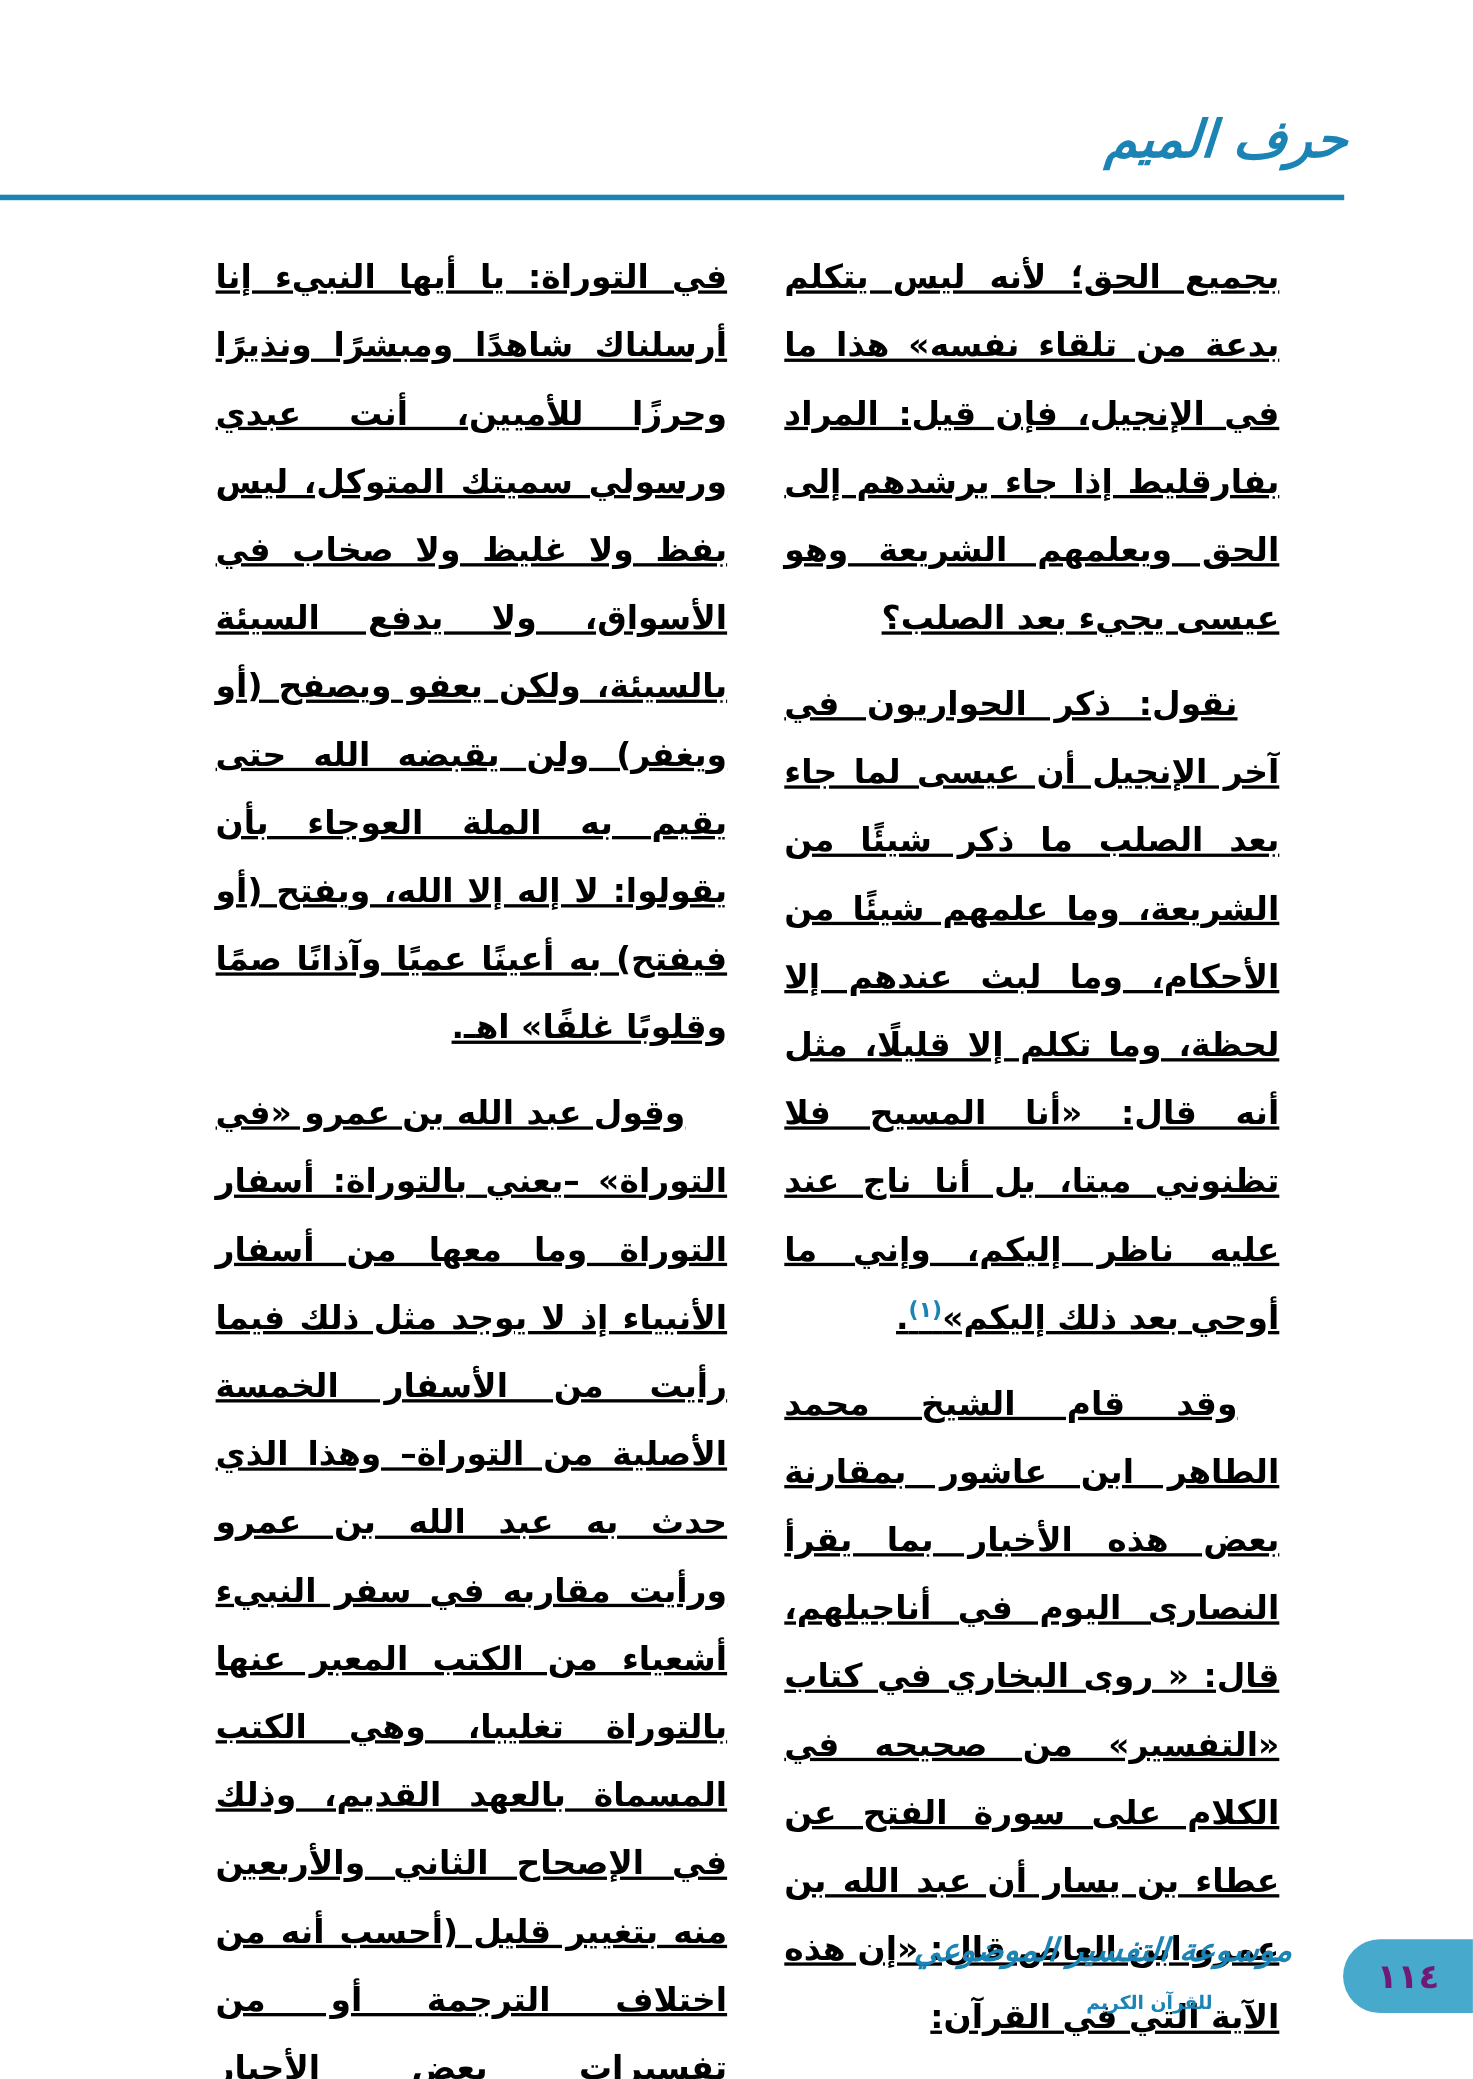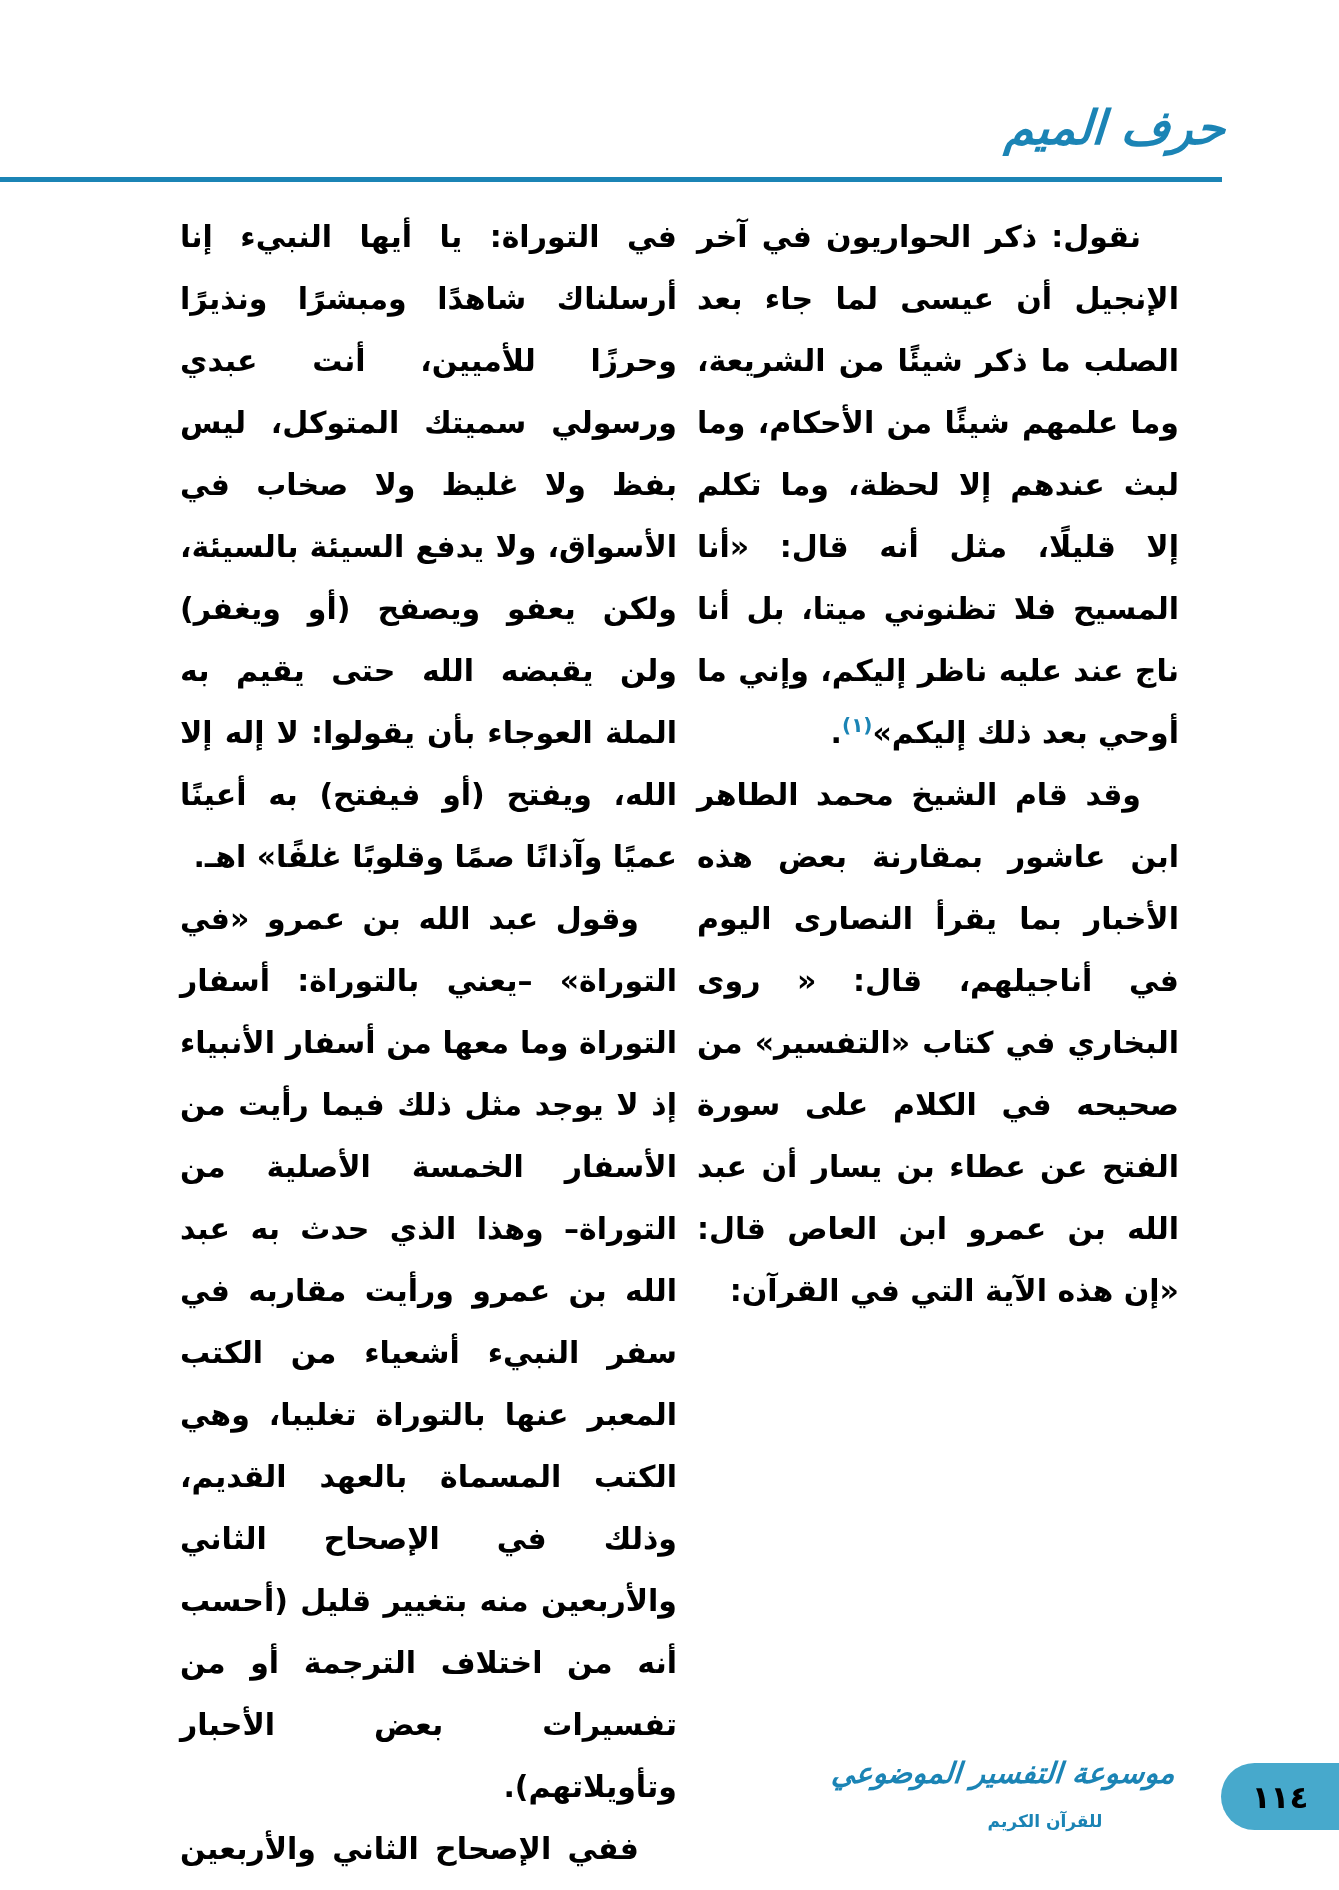--- a/index.html
+++ b/index.html
@@ -27,21 +27,21 @@
   .header-rule{
     position:absolute;top:177px;left:0;
     width:1222px;height:5px;
     background:var(--teal);
   }
   .col{
     position:absolute;top:206px;
     font-size:30px;line-height:62px;font-weight:bold;
     text-align:justify;
   }
-  .col p{margin:0;}
+  .col p{margin:16px;text-decoration:underline;}
   .col p.indent{text-indent:38px;}
   .col-right{right:160px;width:482px;}
   .col-left{left:180px;width:497px;}
   .note-ref{
     color:var(--teal);
     font-size:20px;
     vertical-align:super;
     line-height:0;
     font-weight:bold;
   }
@@ -60,34 +60,35 @@
   .logo-subtitle{
     font-size:17px;font-weight:bold;
     margin-top:20px;
   }
   .page-badge{
     position:absolute;top:1763px;right:0;
     width:118px;height:67px;
     background:var(--badge-teal);
     border-radius:34px 0 0 34px;
     display:flex;align-items:center;justify-content:center;
-    color:#000000;
+    color:#701a75;
     font-size:31px;font-weight:bold;
   }
 </style>
 </head>
 <body>
 
 <div class="page">
 
   <div class="chapter-title">حرف الميم</div>
 
   <div class="header-rule"></div>
 
   <div class="col col-right">
+    <p>بجميع الحق؛ لأنه ليس يتكلم بدعة من تلقاء نفسه» هذا ما في الإنجيل، فإن قيل: المراد بفارقليط إذا جاء يرشدهم إلى الحق ويعلمهم الشريعة وهو عيسى يجيء بعد الصلب؟</p>
     <p class="indent"><span>نقول: ذكر الحواريون في آخر الإنجيل أن عيسى لما جاء بعد الصلب ما ذكر شيئًا من الشريعة، وما علمهم شيئًا من الأحكام، وما لبث عندهم إلا لحظة، وما تكلم إلا قليلًا، مثل أنه قال: «أنا المسيح فلا تظنوني ميتا، بل أنا ناج عند عليه ناظر إليكم، وإني ما أوحي بعد ذلك إليكم»</span><span class="note-ref">(١)</span><span>.</span></p>
     <p class="indent"><span>وقد قام الشيخ محمد الطاهر ابن عاشور بمقارنة بعض هذه الأخبار بما يقرأ النصارى اليوم في أناجيلهم، قال: « روى البخاري في كتاب «التفسير» من صحيحه في الكلام على سورة الفتح عن عطاء بن يسار أن عبد الله بن عمرو ابن العاص قال: «إن هذه الآية التي في القرآن: </span> </p>
 
   </div>
 
   <div class="col col-left">
     <p>في التوراة: يا أيها النبيء إنا أرسلناك شاهدًا ومبشرًا ونذيرًا وحرزًا للأميين، أنت عبدي ورسولي سميتك المتوكل، ليس بفظ ولا غليظ ولا صخاب في الأسواق، ولا يدفع السيئة بالسيئة، ولكن يعفو ويصفح (أو ويغفر) ولن يقبضه الله حتى يقيم به الملة العوجاء بأن يقولوا: لا إله إلا الله، ويفتح (أو فيفتح) به أعينًا عميًا وآذانًا صمًا وقلوبًا غلفًا» اهـ.</p>
     <p class="indent">وقول عبد الله بن عمرو «في التوراة» –يعني بالتوراة: أسفار التوراة وما معها من أسفار الأنبياء إذ لا يوجد مثل ذلك فيما رأيت من الأسفار الخمسة الأصلية من التوراة– وهذا الذي حدث به عبد الله بن عمرو ورأيت مقاربه في سفر النبيء أشعياء من الكتب المعبر عنها بالتوراة تغليبا، وهي الكتب المسماة بالعهد القديم، وذلك في الإصحاح الثاني والأربعين منه بتغيير قليل (أحسب أنه من اختلاف الترجمة أو من تفسيرات بعض الأحبار وتأويلاتهم).</p>
     <p class="indent">ففي الإصحاح الثاني والأربعين منه «هو ذا عبدي الذي أعضده مختاري الذي سرت به نفسي، وضعت روحي عليه فيخرج الحق للأمم، لا يصيح ولا يرفع ولا يسمع في الشارع صوته، قصبة مرضوضة لا تقصف، وفتيلة خامدة لا تطفأ، إلى الأمان يخرج الحق، لا يكل ولا ينكسر حتى يضع الحق</p>
   </div>

